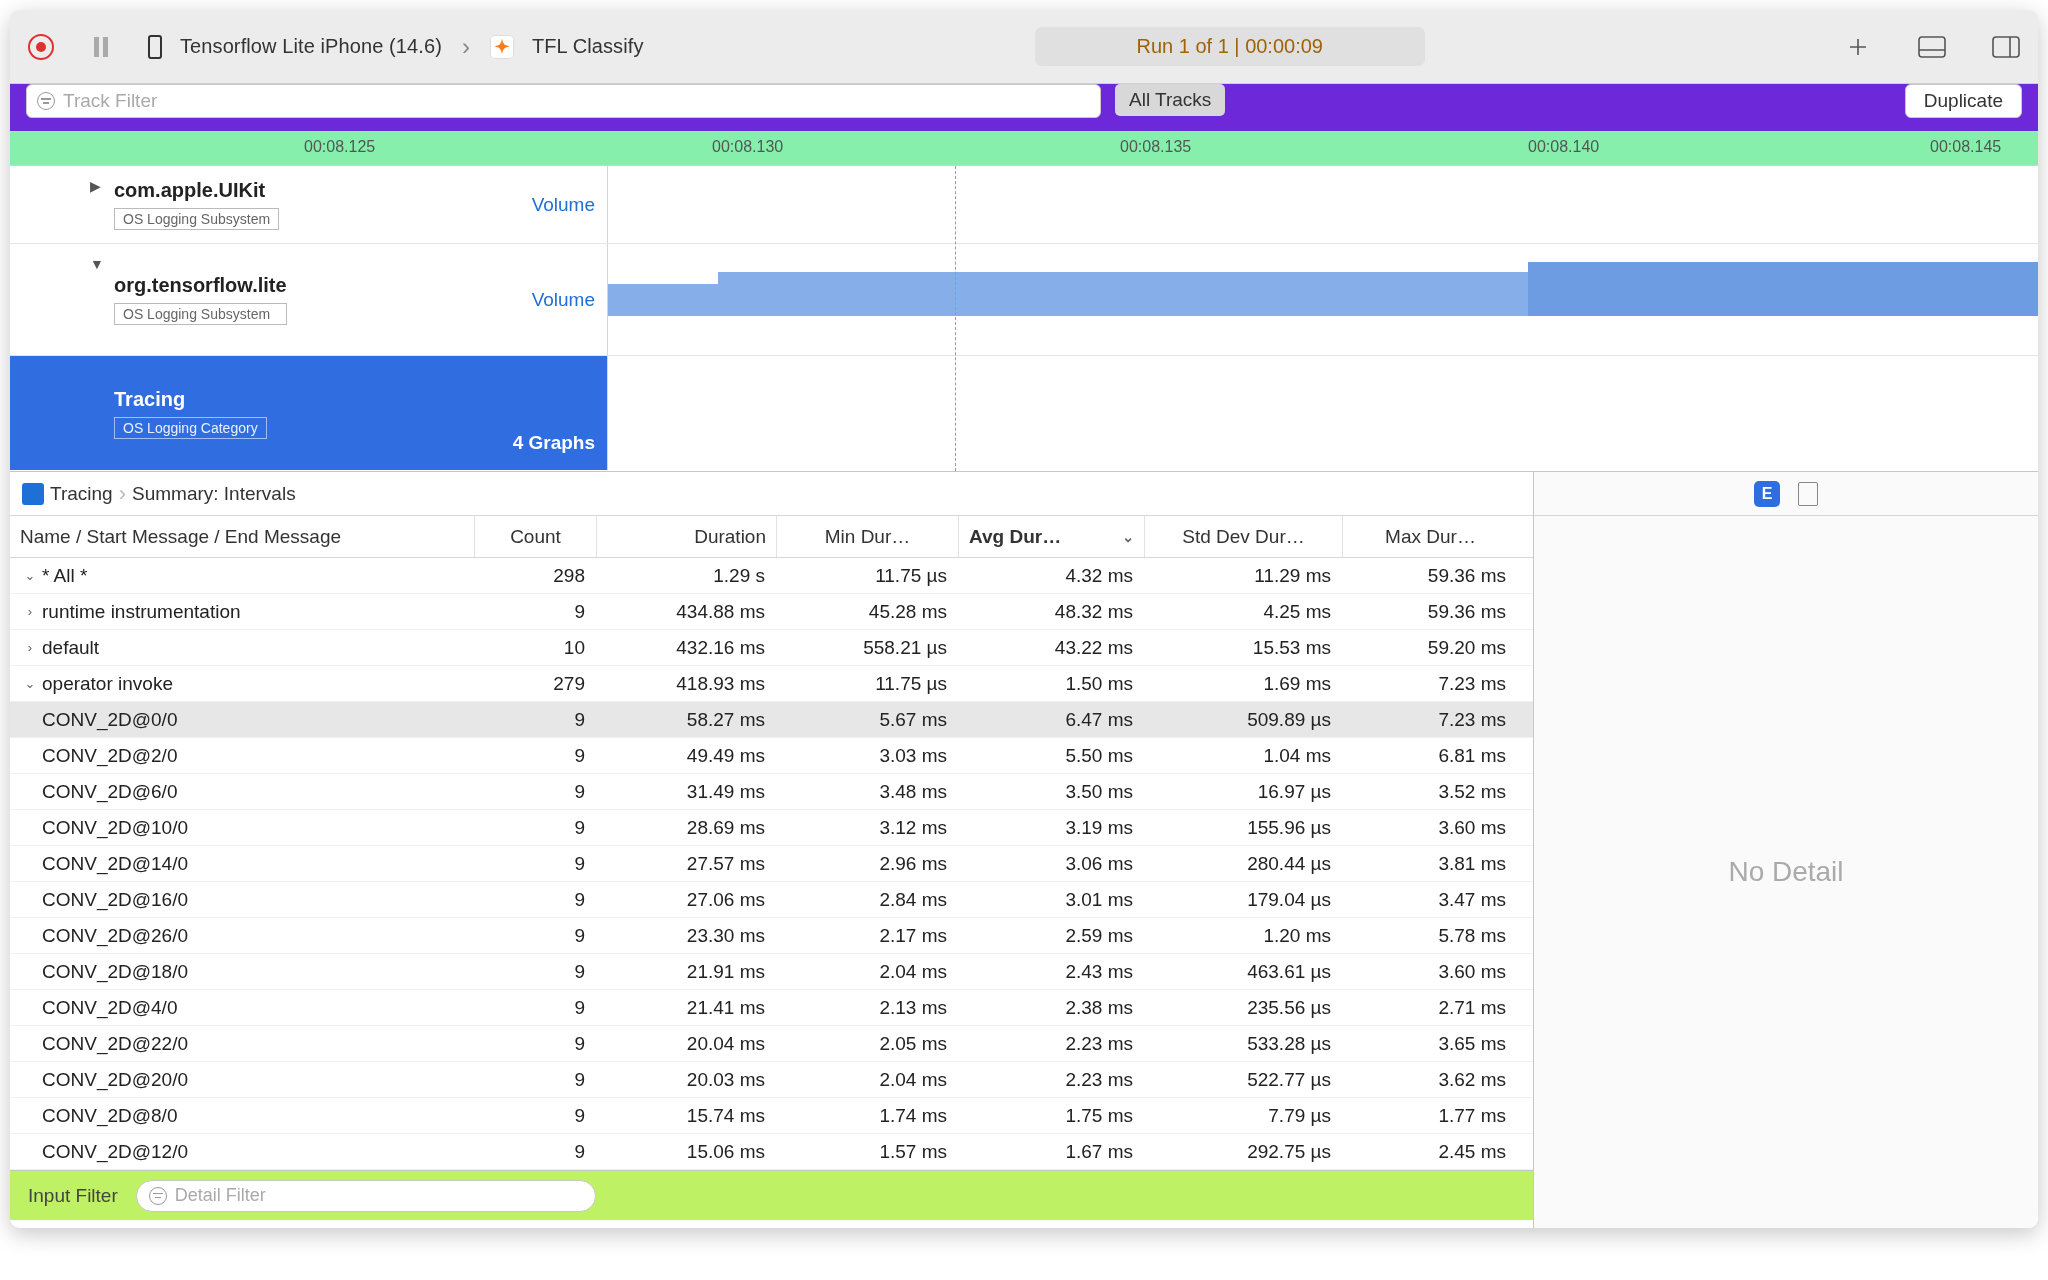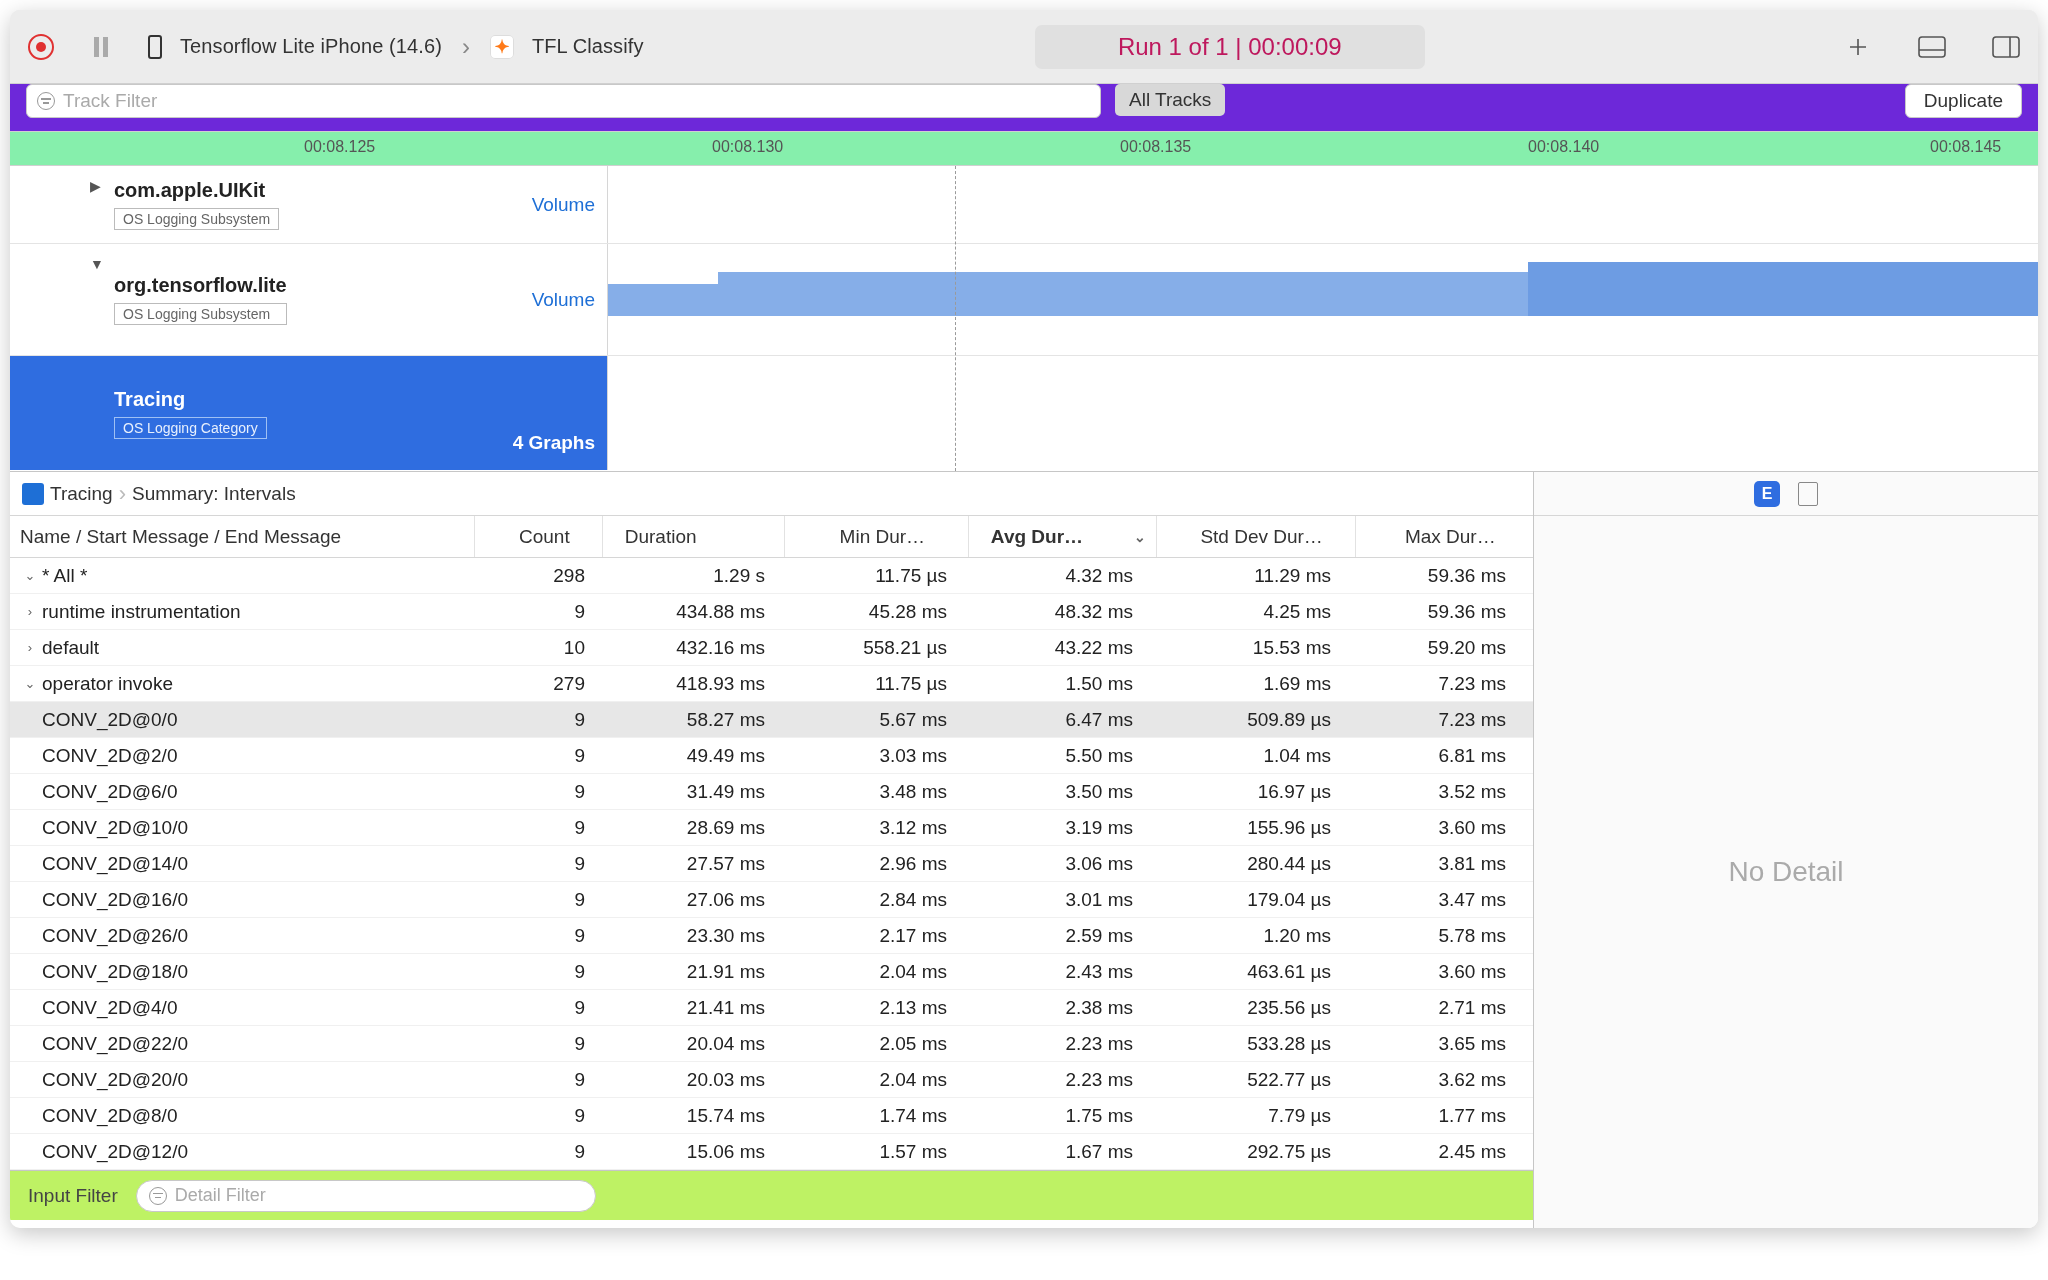--- a/index.html
+++ b/index.html
@@ -12,21 +12,21 @@
 
 .toolbar { height: 74px; background: #ececec; border-bottom: 1px solid #d0d0d0; display: flex; align-items: center; padding: 0 18px; gap: 18px; }
 .rec-btn { width: 26px; height: 26px; border: 2.5px solid #e03131; border-radius: 50%; position: relative; display:flex; align-items:center; justify-content:center; }
 .rec-btn::after { content:""; width:10px; height:10px; background:#e03131; border-radius:50%; }
 .pause-btn { display:flex; gap:4px; opacity:.35; margin-left: 22px; margin-right: 22px; }
 .pause-btn span { width:5px; height:20px; background:#333; }
 .device-ic { width:14px; height:24px; border:2px solid #333; border-radius:3px; }
 .device-label { font-size: 20px; letter-spacing:.1px; }
 .chev { color:#888; font-size:24px; padding:0 6px; margin:0 -4px; }
 .app-ic { width:24px; height:24px; background:#fff; border-radius:5px; display:flex; align-items:center; justify-content:center; box-shadow: inset 0 0 0 1px #ddd; color:#ff7a18; font-size:18px; font-weight:700; }
-.run-pill { flex: 0 0 auto; min-width: 390px; text-align:center; background:#e0e0e0; color:#be185d; border-radius: 7px; padding: 8px 26px; font-size: 24px; margin: 4px auto; }
+.run-pill { flex: 0 0 auto; min-width: 390px; text-align:center; background:#e0e0e0; color:#a16207; border-radius: 7px; padding: 8px 26px; font-size: 20px; margin: 4px auto; }
 .tb-spacer { flex:1; }
 .tb-icon { width:28px; height:22px; display:inline-flex; align-items:center; justify-content:center; color:#4a4a4a; margin-left: 28px; }
 
 
 .filterbar { height: 48px; background:#6d28d9; border-bottom:1px solid #d0d0d0; display:flex; align-items:flex-start; padding: 0 16px; gap: 14px; }
 .track-filter { flex:0 0 1075px; height:34px; background:#fff; border:1px solid #c8c8c8; border-radius:6px; display:flex; align-items:center; padding:0 10px; color:#aaa; gap:8px; }
 .filter-ic { width:18px; height:18px; border:1.5px solid #999; border-radius:50%; position:relative; }
 .filter-ic::before,.filter-ic::after{ content:""; position:absolute; left:3px; right:3px; height:1.5px; background:#999; }
 .filter-ic::before{ top:5px; } .filter-ic::after{ top:9px; left:5px; right:5px; }
 .all-tracks { background:#d8d8d8; border-radius:5px; padding:5px 14px; font-size:19px; color:#333; }
@@ -67,27 +67,27 @@
 
 
 .detail { flex:1; display:flex; background:#fff; min-height:0; }
 .detail-left { flex:1; display:flex; flex-direction:column; border-right:1px solid #c6c6c6; min-width:0; }
 .detail-right { width:504px; background:#fafafa; display:flex; flex-direction:column; }
 
 .crumbs { height:44px; border-bottom:1px solid #d6d6d6; display:flex; align-items:center; padding:0 12px; font-size:19px; color:#333; gap:6px; }
 .crumb-ic { width:22px; height:22px; background:#1e6fd6; border-radius:3px; display:inline-block; }
 .crumb-sep { color:#bbb; font-size:22px; }
 
-.thead { height:42px; border-bottom:1px solid #d6d6d6; display:flex; align-items:center; color:#333; font-size:19px;gap:12px; }
+.thead { height:42px; border-bottom:1px solid #d6d6d6; display:flex; align-items:center; color:#333; font-size:19px; }
 .th { padding:0 10px; border-right:1px solid #e2e2e2; height:100%; display:flex; align-items:center; }
 .th.sorted { font-weight:700; }
 .th .sort-ic { margin-left:auto; color:#666; font-size:14px; }
 .col-name{ width:465px; flex:0 0 465px; }
 .col-count{ width:122px; justify-content:center; }
-.col-dur{ width:180px; justify-content:flex-start; }
+.col-dur{ width:180px; justify-content:flex-end; }
 .col-min{ width:182px; justify-content:center; }
 .col-avg{ width:186px; justify-content:center; }
 .col-std{ width:198px; justify-content:center; }
 .col-max{ width:175px; justify-content:center; border-right:none; }
 
 .tbody { overflow-y:auto; }
 .tbody-inner { }
 .row { display:flex; align-items:center; height:36px; font-size:19px; color:#222; border-bottom:1px solid #f0f0f0; }
 .row.sel { background:#e7e7e7; }
 .row .c { padding:0 12px; }

